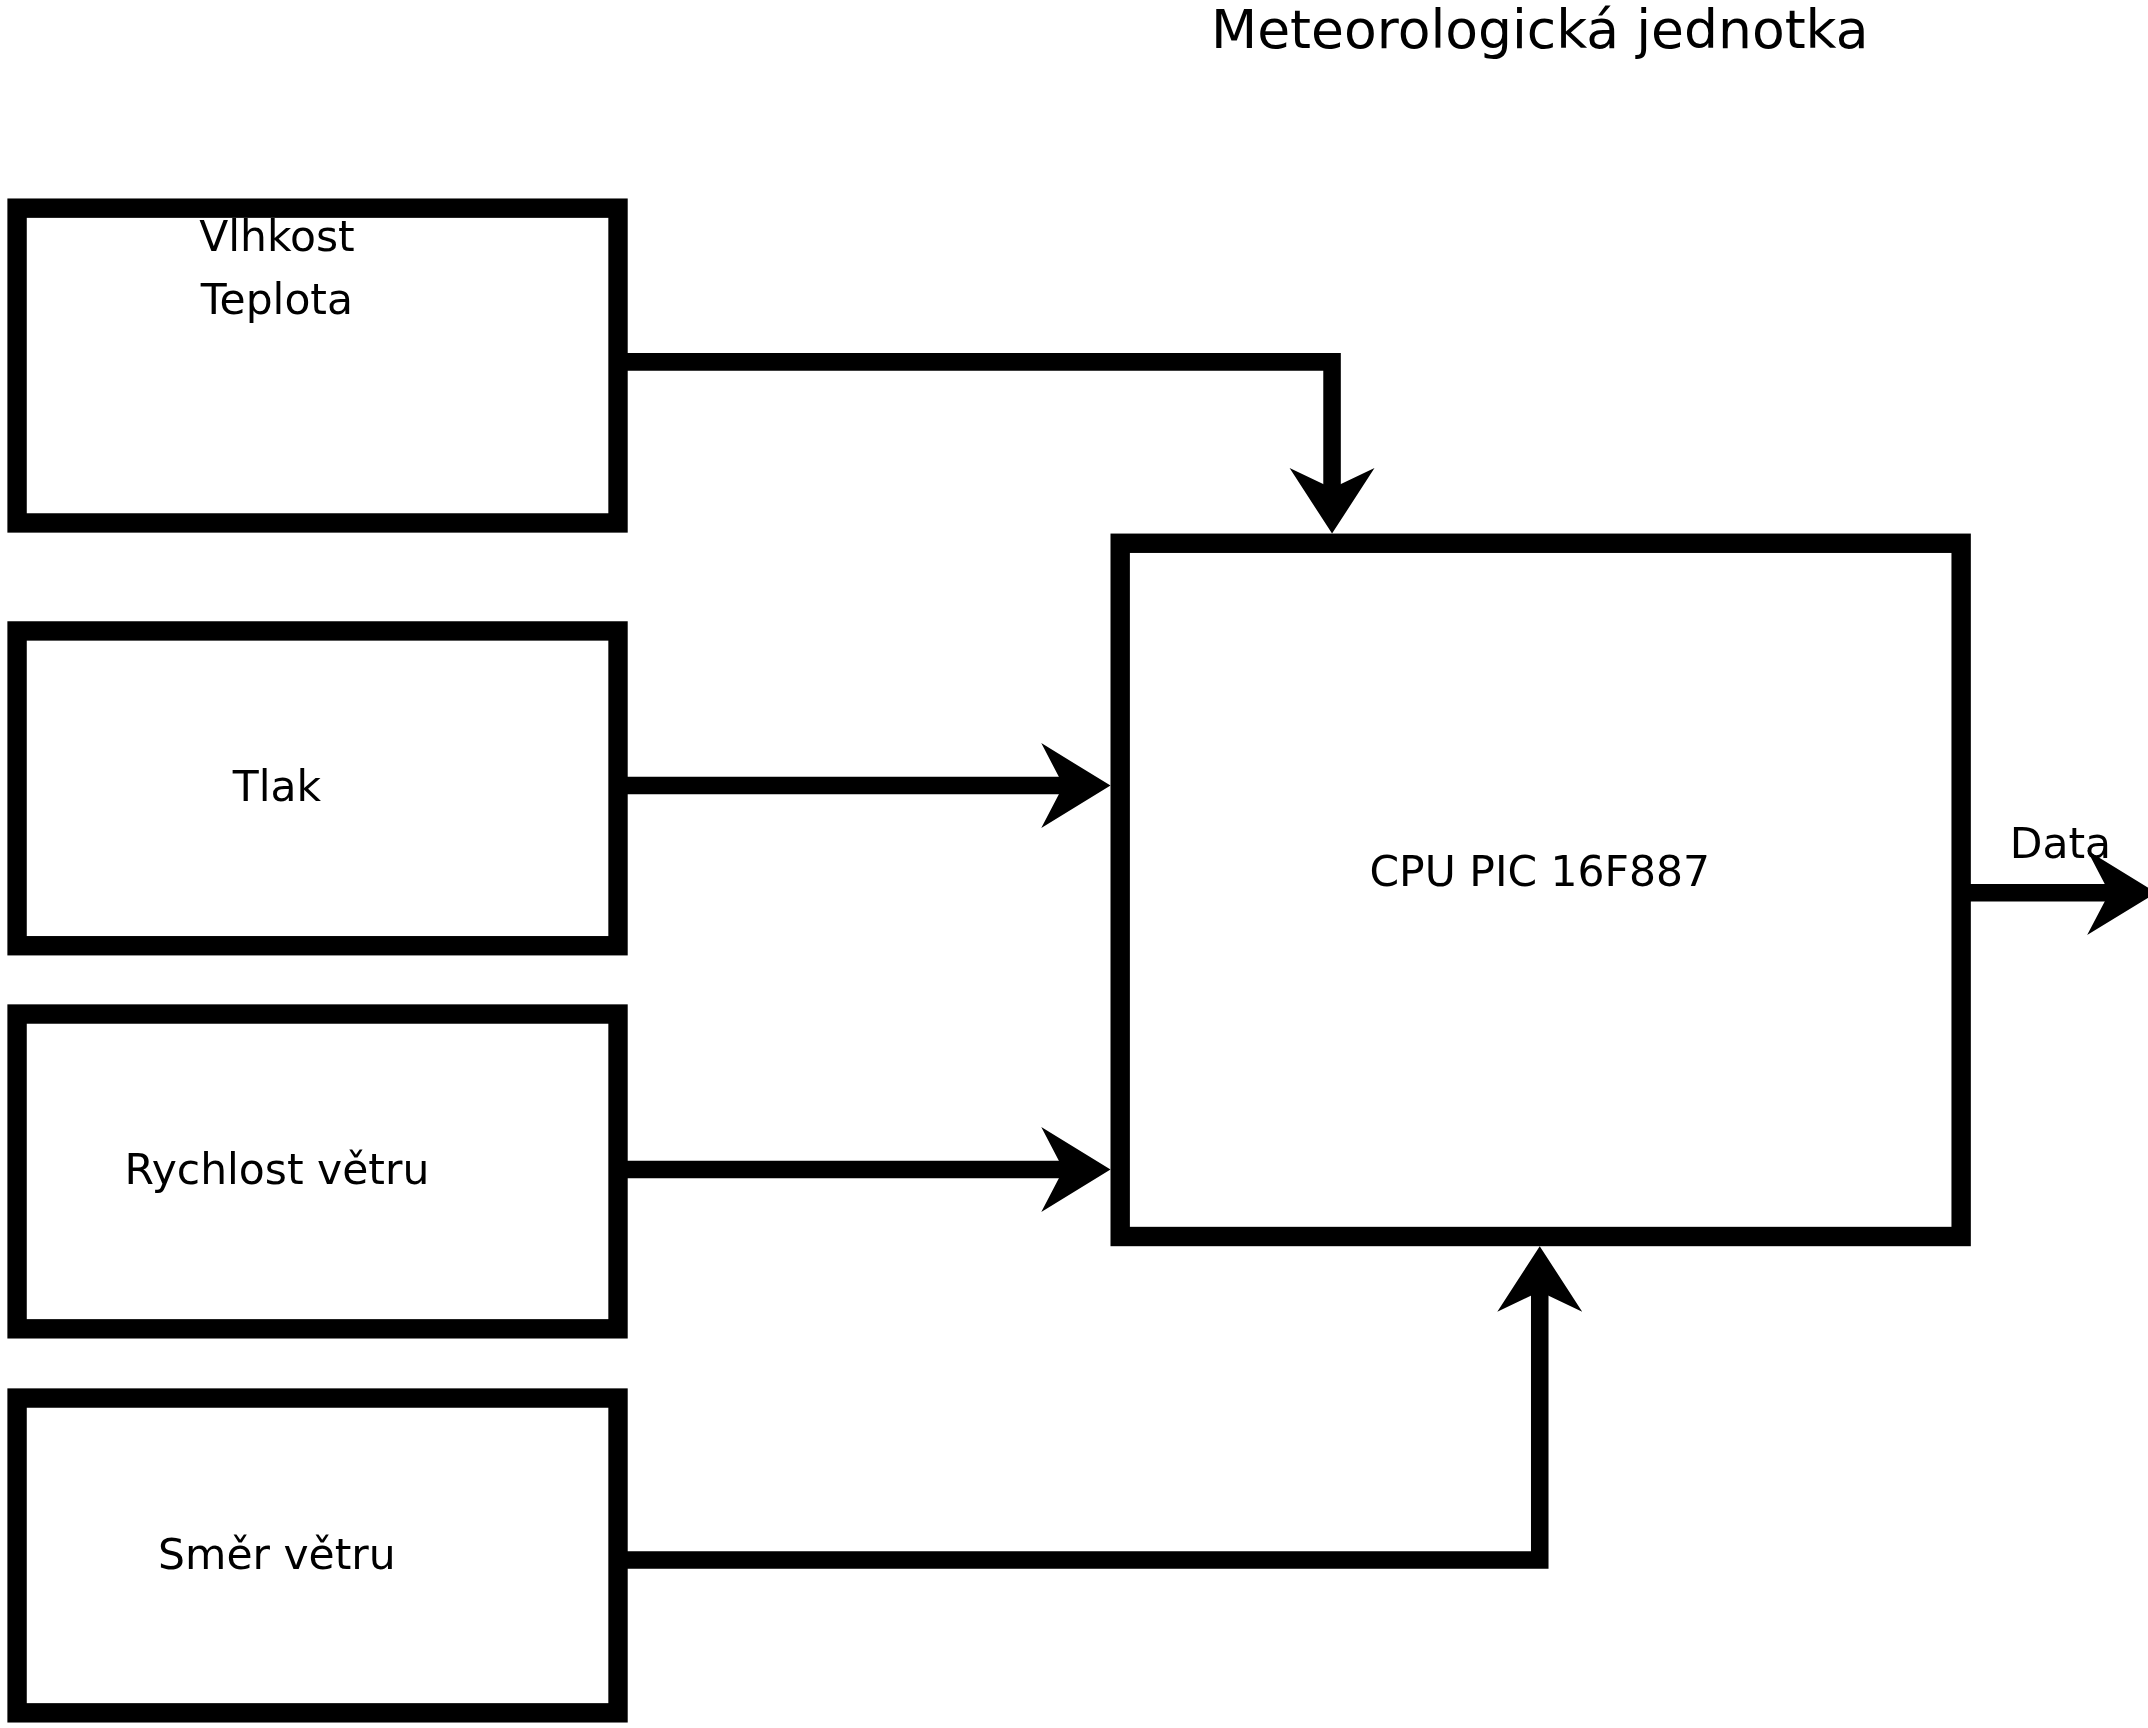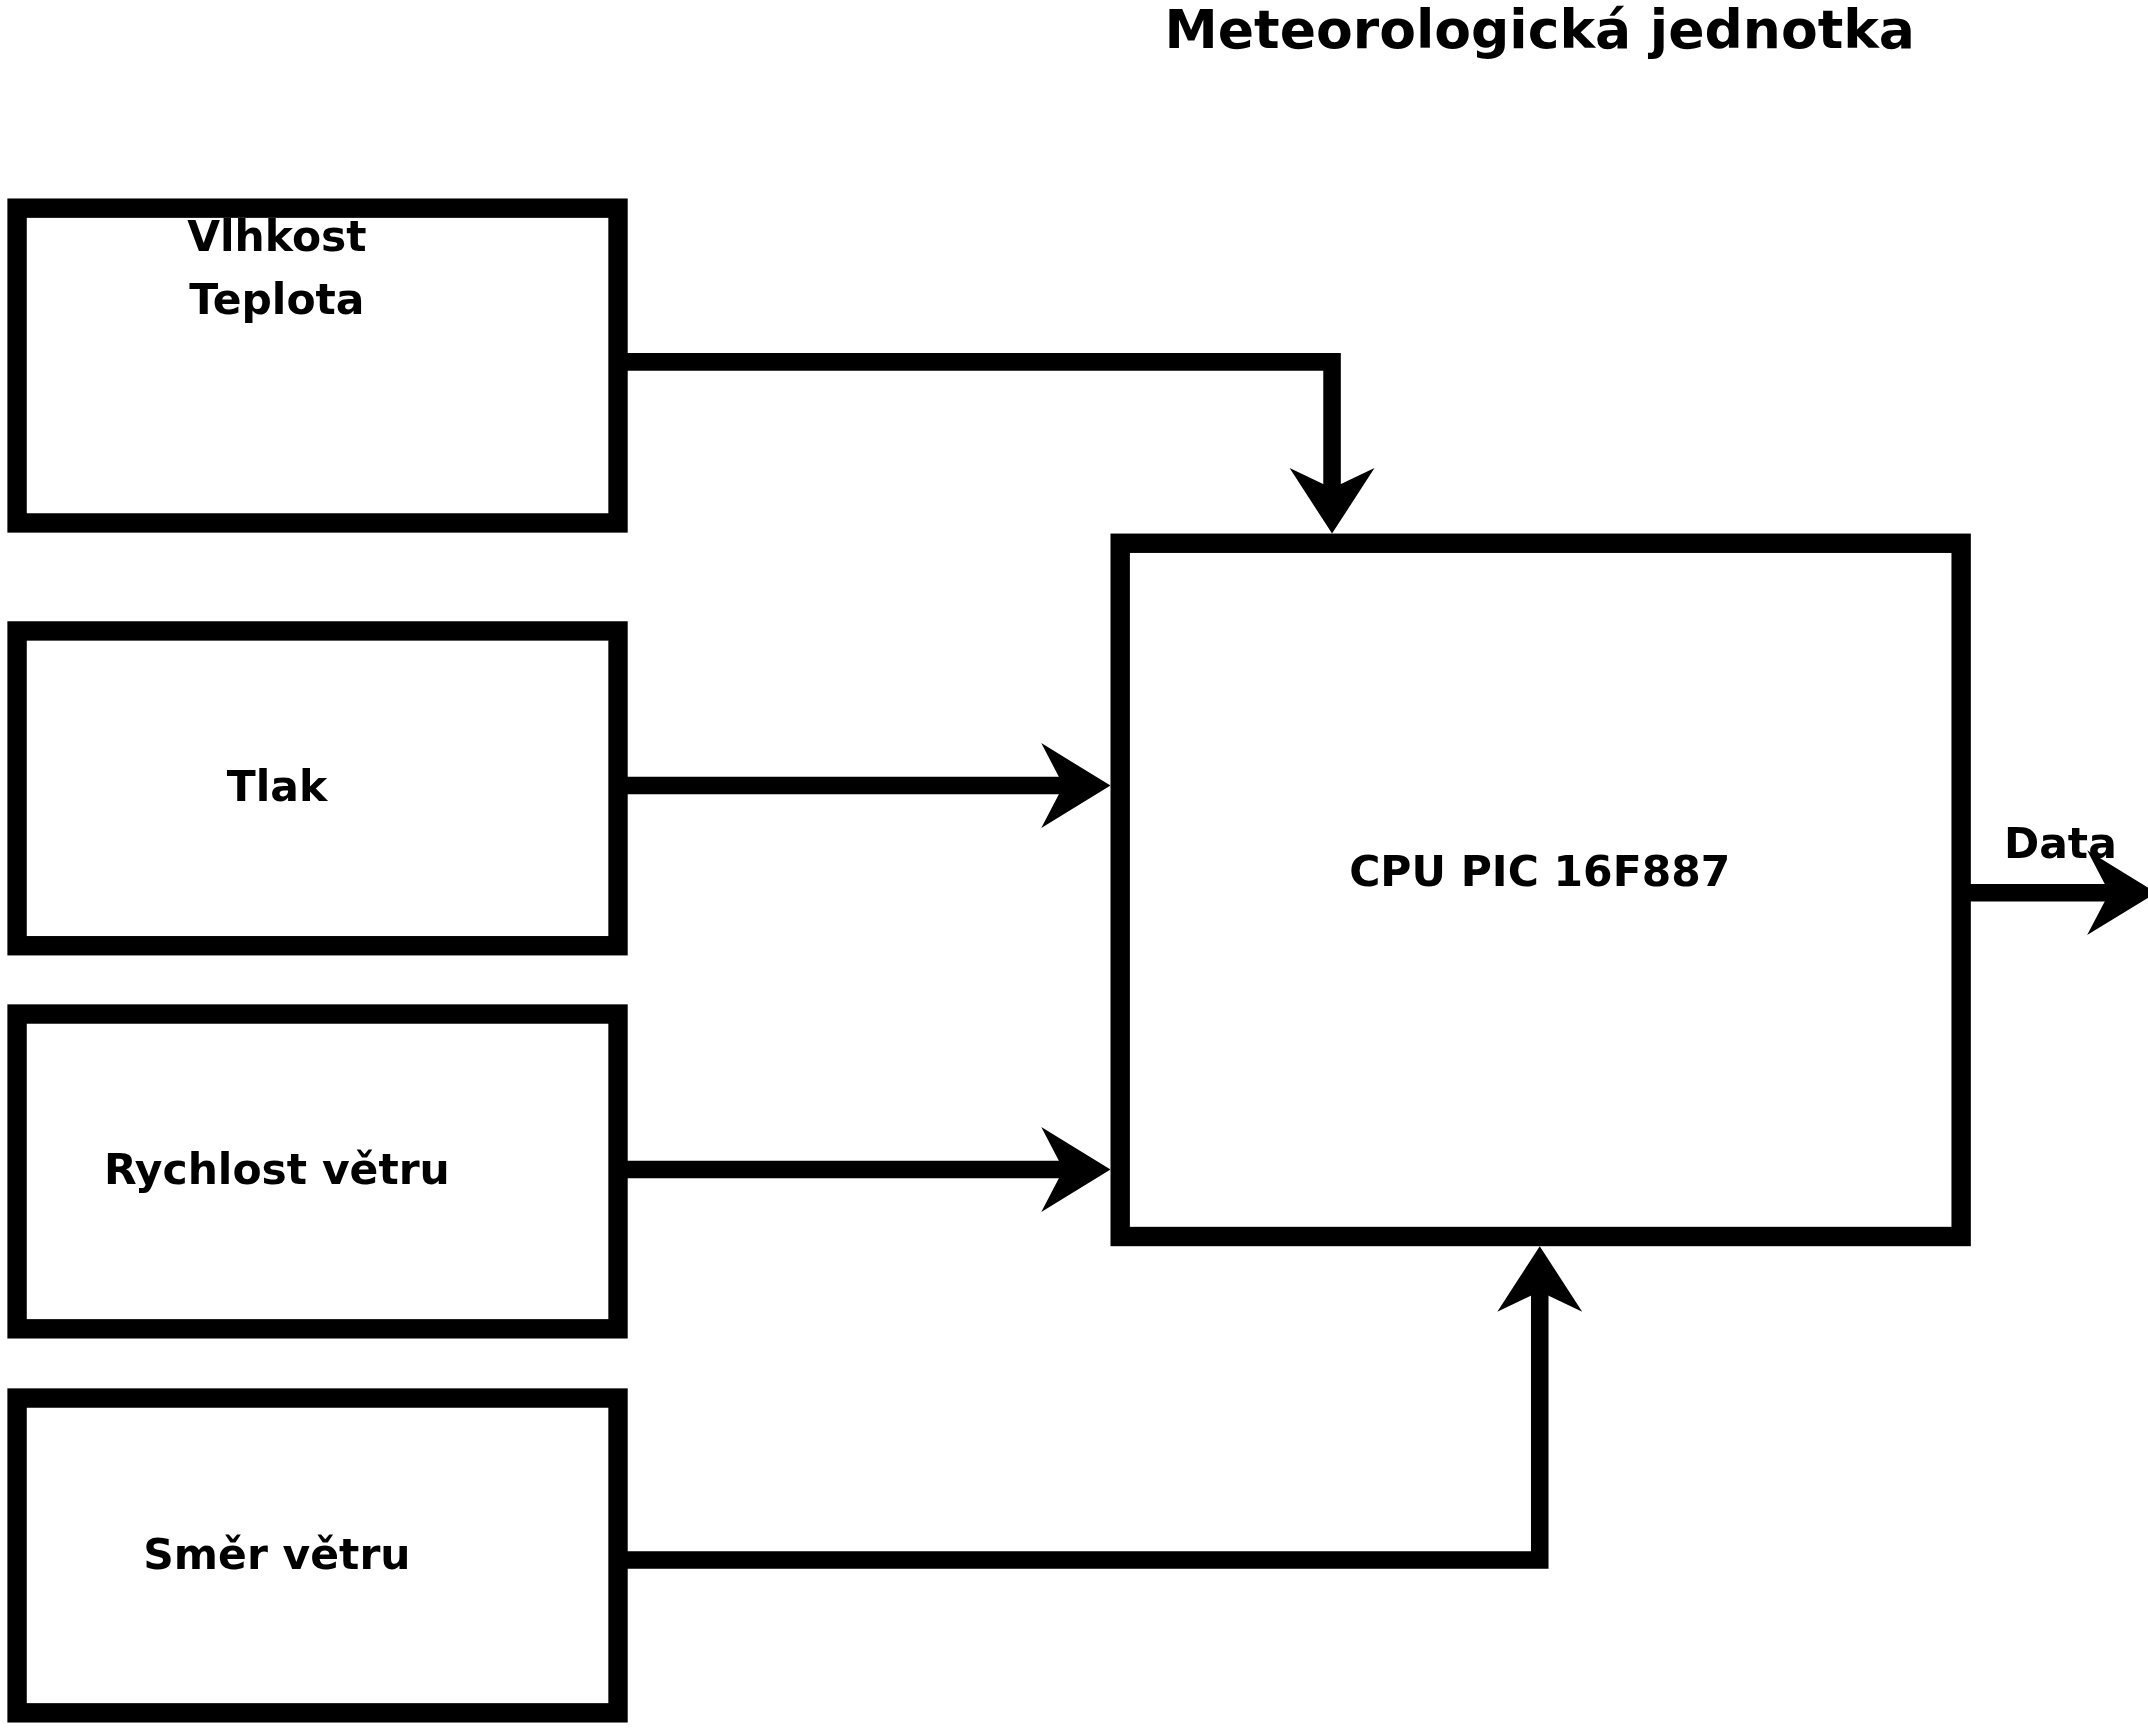--- a/index.html
+++ b/index.html
@@ -11,21 +11,20 @@
     width: 2149px;
     height: 1729px;
     overflow: hidden;
     font-family: "DejaVu Sans", sans-serif;
   }
   #canvas {
     position: relative;
     width: 2149px;
     height: 1729px;
     background: #ffffff;
-    font-weight: bold;
   }
   svg.diagram {
     position: absolute;
     top: 0;
     left: 0;
     width: 2149px;
     height: 1729px;
     display: block;
   }
   .blk-rect {

